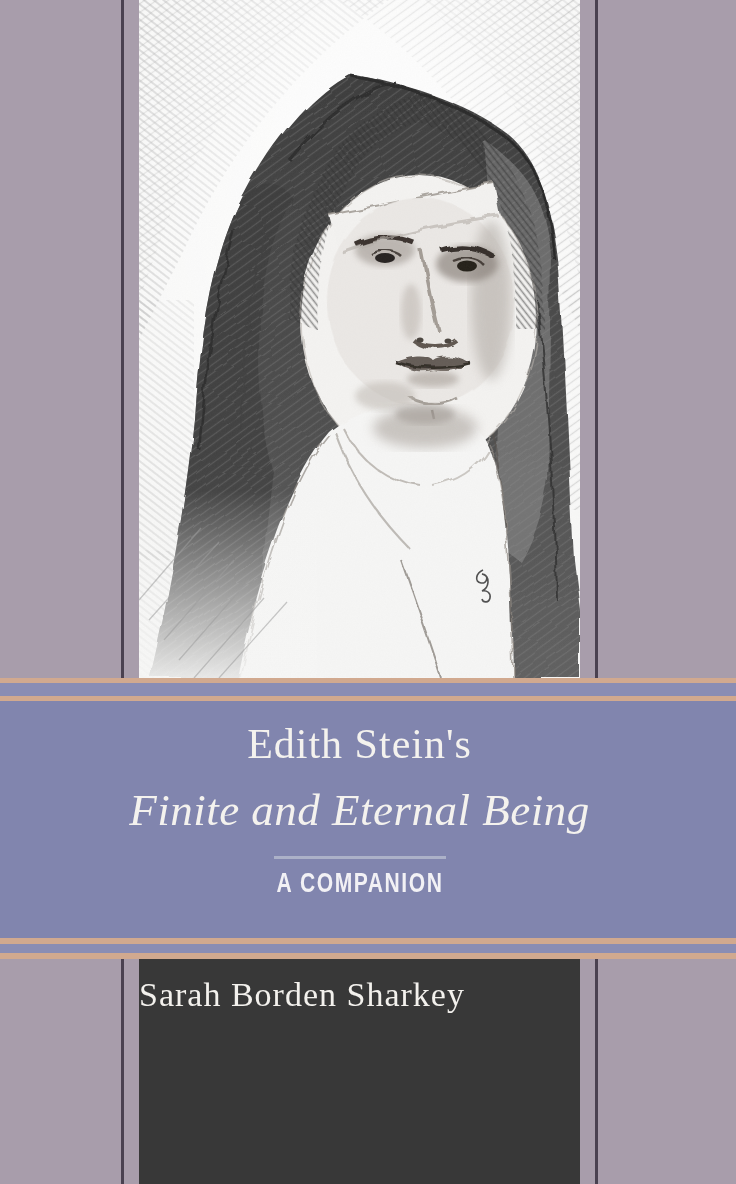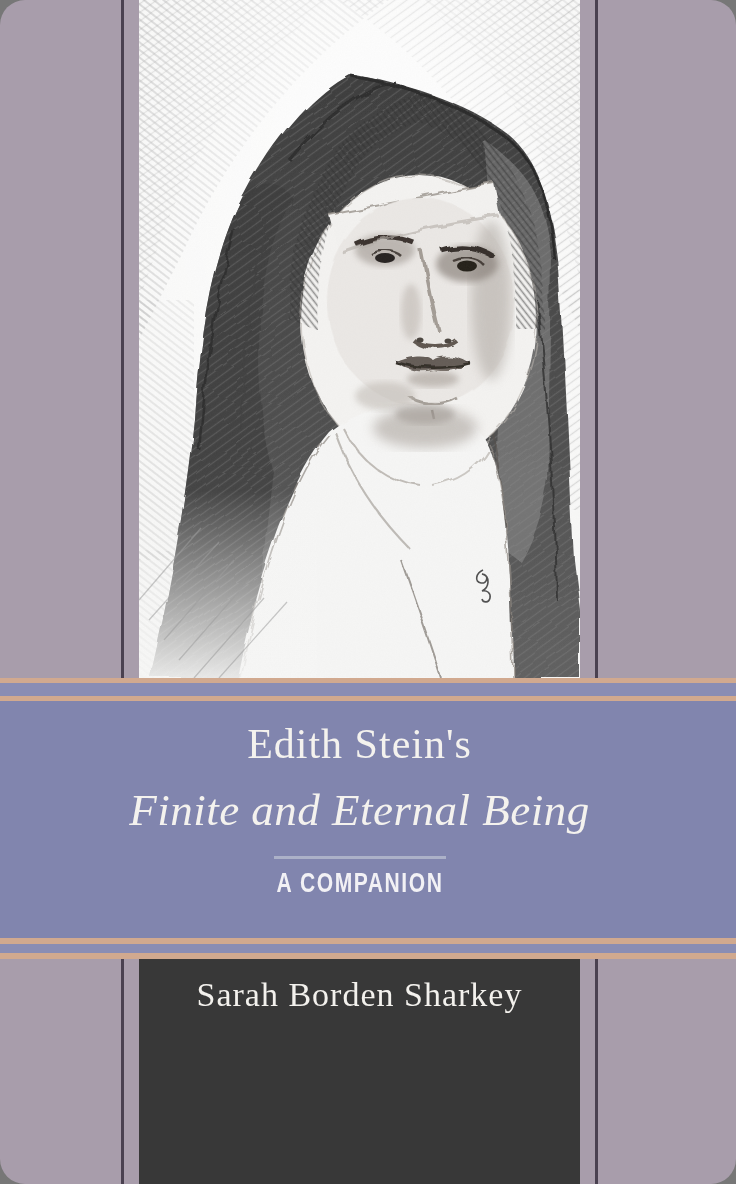--- a/index.html
+++ b/index.html
@@ -14,21 +14,20 @@
   }
   *{margin:0;padding:0;box-sizing:border-box;}
   html,body{background:#777;}
   body{font-family:"Liberation Serif", serif;}
   .cover{
     position:relative;
     width:736px;height:1184px;
     margin:0 auto;
     background:var(--background-mauve,#a89dab);
     overflow:hidden;
-    border-radius:25px;
   }
   
   .vline{position:absolute;width:3px;background:var(--accent-line,#4a4150);}
   .vline.top{top:0;height:678px;}
   .vline.bottom{top:959px;height:225px;}
   .vline.left{left:121px;}
   .vline.right{left:595px;}
 
   
   .portrait-panel{
@@ -67,21 +66,21 @@
     color:#f2f1f5;
   }
 
   
   .bottom-section{position:absolute;left:0;top:959px;width:736px;height:225px;}
   .author-panel{
     position:absolute;left:139px;top:0;width:441px;height:225px;
     background:var(--author-panel,#383838);
   }
   .author{
-    position:absolute;left:0;right:0;top:16px;text-align:center;
+    position:absolute;left:0;right:0;top:16px;text-align:left;
     font-size:34px;line-height:1.2;letter-spacing:1px;color:#f3f1ed;
   }
 </style>
 </head>
 <body>
 
 <div class="cover">
 
   <div class="vline top left"></div>
   <div class="vline top right"></div>

